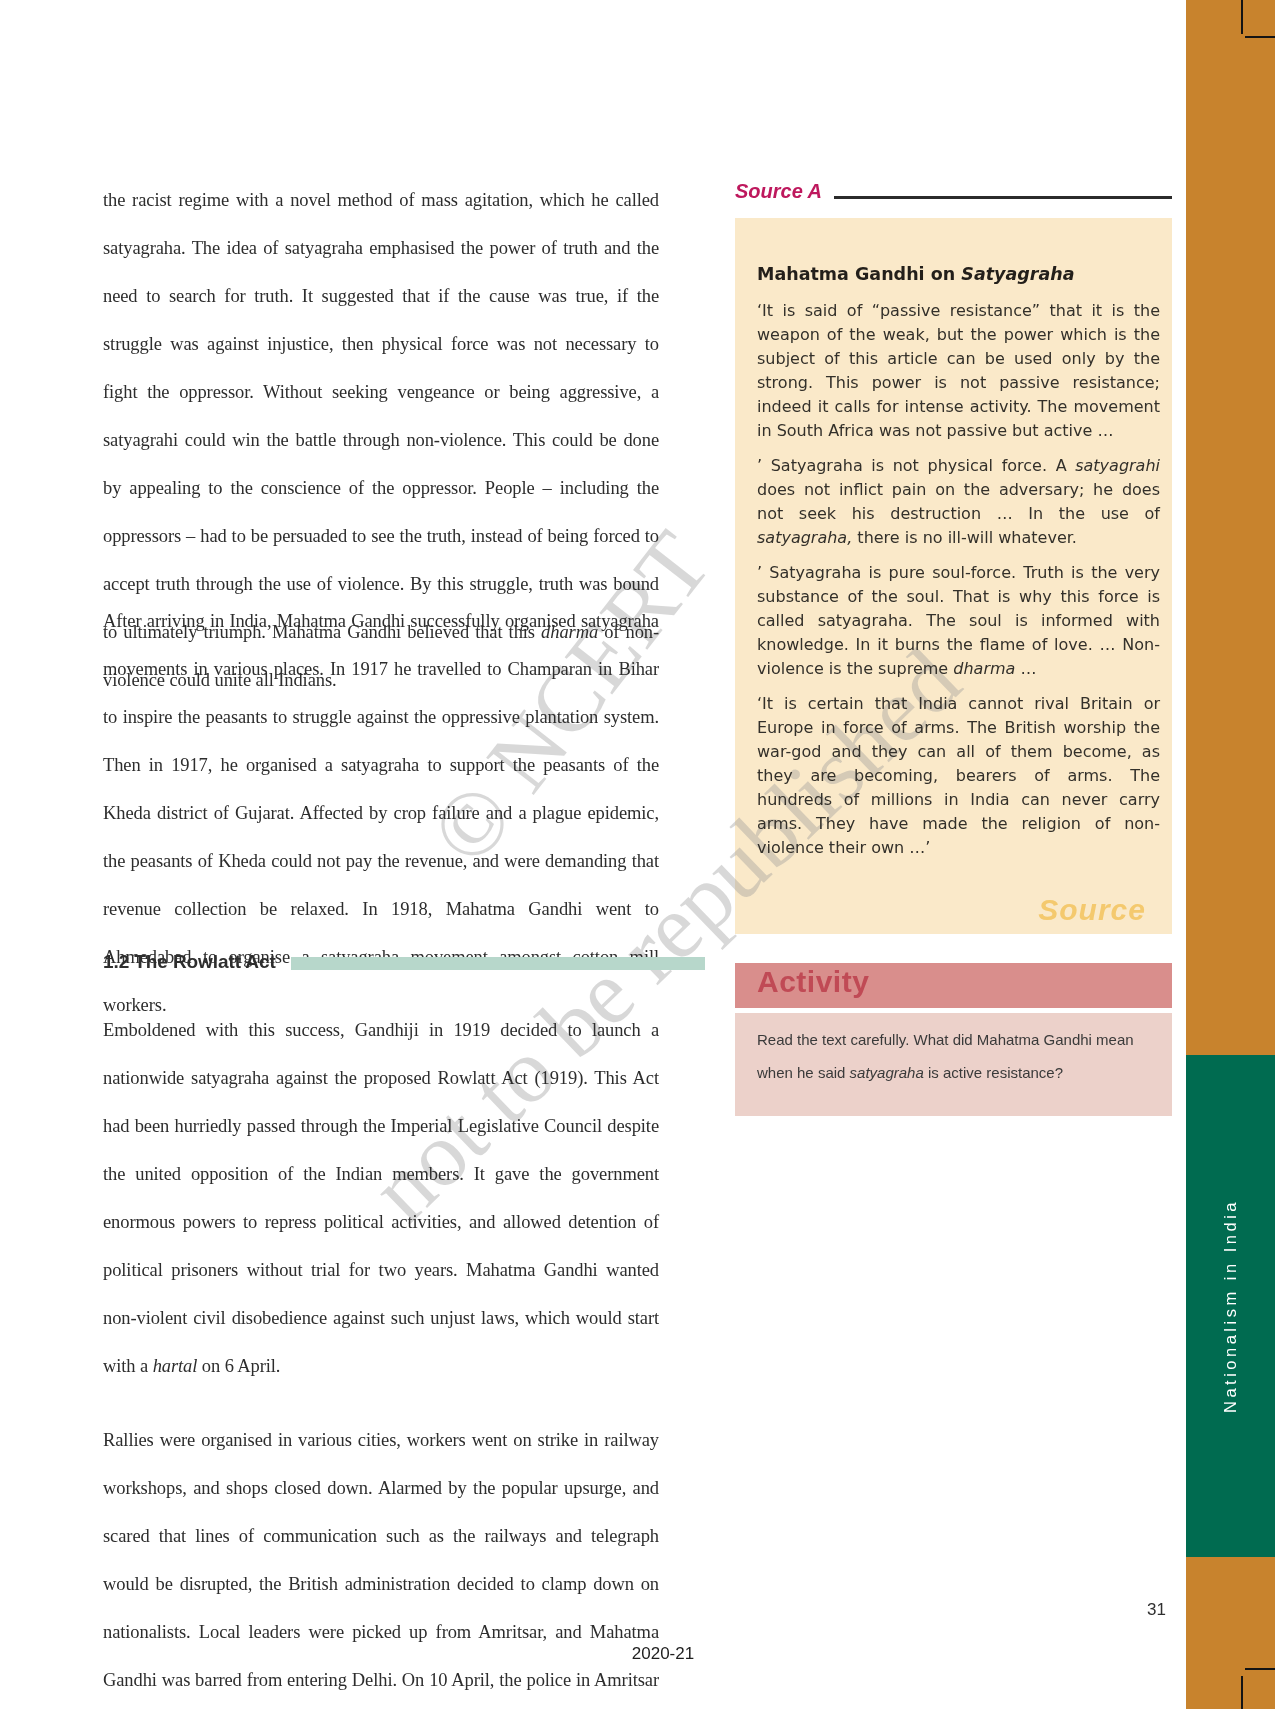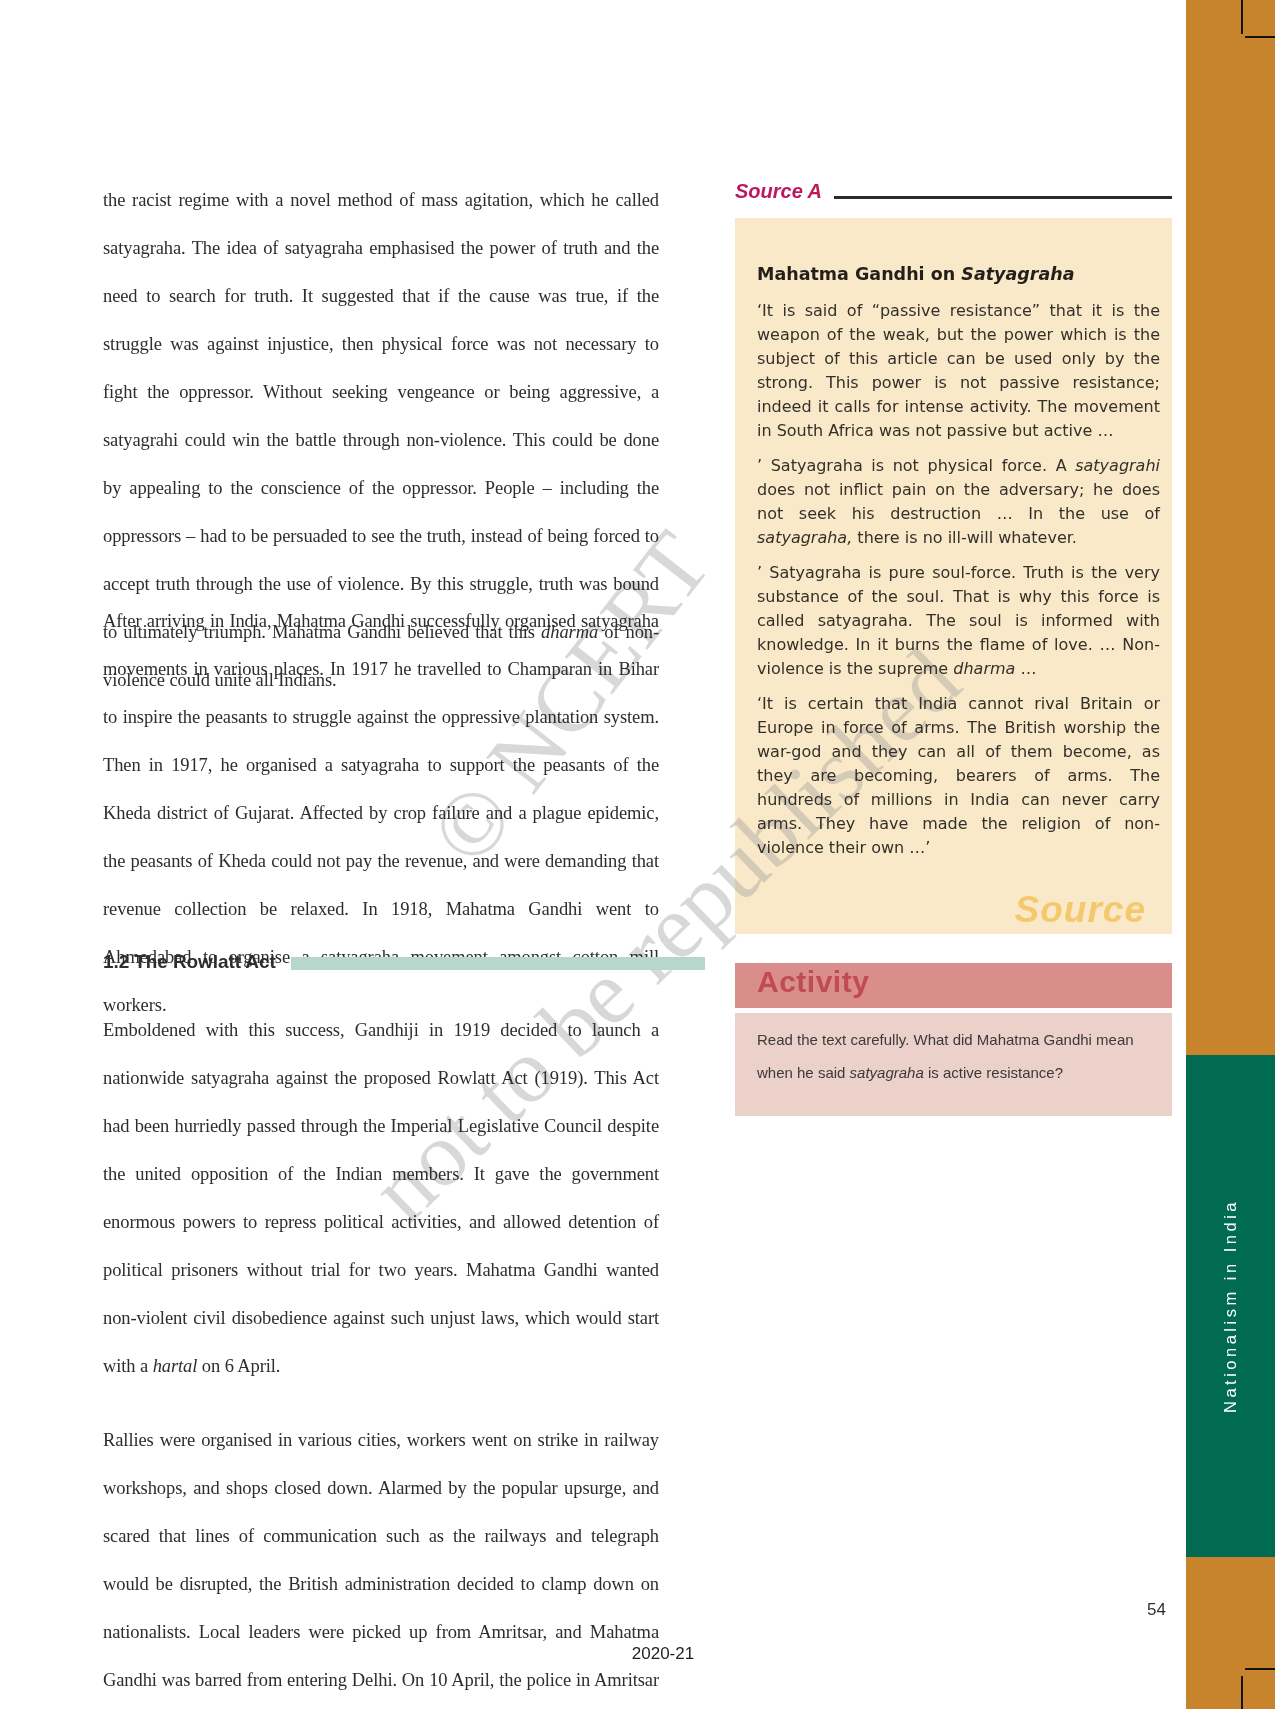--- a/index.html
+++ b/index.html
@@ -51,21 +51,21 @@
   .source-content {
     left:735px; top:218px; width:437px; height:716px; box-sizing:border-box;
     padding:44px 12px 0 22px;
     font-family:"DejaVu Sans", sans-serif; font-size:16px; line-height:24px;
     color:#33302a; text-align:justify;
   }
   .source-title { font-size:17.5px; font-weight:bold; color:#231f1a; text-align:left; margin:0 0 13px 0; }
   .source-content p { margin:2px 0 11px 0; }
   .source-footer {
     position:absolute; right:26px; bottom:12px;
-    font-family:"Liberation Sans", sans-serif; font-size:37px; font-weight:bold; font-style:italic;
+    font-family:"Liberation Sans", sans-serif; font-size:30px; font-weight:bold; font-style:italic;
     color:#F4C96E; letter-spacing:1px;
   }
 
   .activity-heading {
     left:757px; top:965px;
     font-size:30px; font-weight:bold; color:#C04A55; letter-spacing:0.5px;
   }
   .activity-question {
     left:757px; top:1024px; width:394px;
     font-size:15px; line-height:32.5px; color:#3a3a3a;
@@ -143,15 +143,15 @@
 
   <div class="content activity-heading">Activity</div>
   <div class="content activity-question">Read the text carefully. What did Mahatma Gandhi mean when he said <i>satyagraha</i> is active resistance?</div>
 
   <div class="crop crop-tr-v"></div>
   <div class="crop crop-tr-h"></div>
   <div class="crop crop-br-h"></div>
   <div class="crop crop-br-v"></div>
 
   <div class="content footer-year">2020-21</div>
-  <div class="content page-number">54</div>
+  <div class="content page-number">31</div>
 
 </div>
 
 </body></html>

